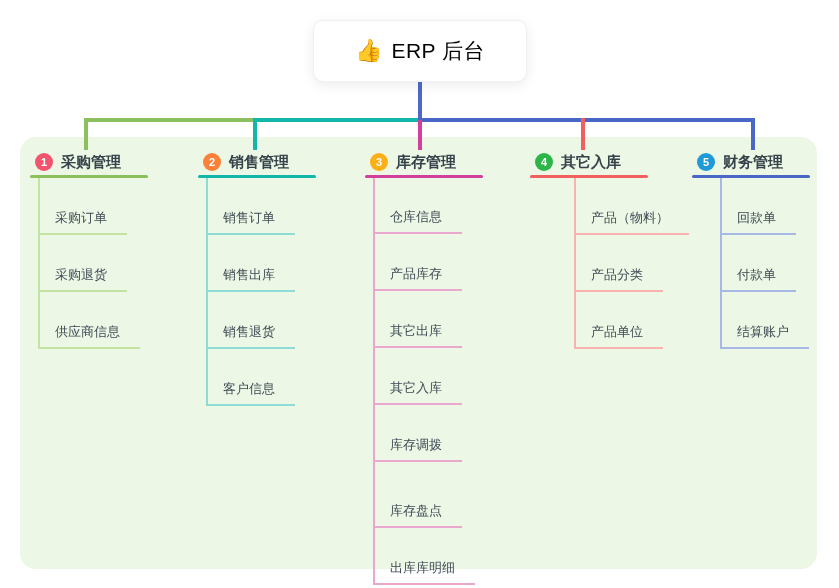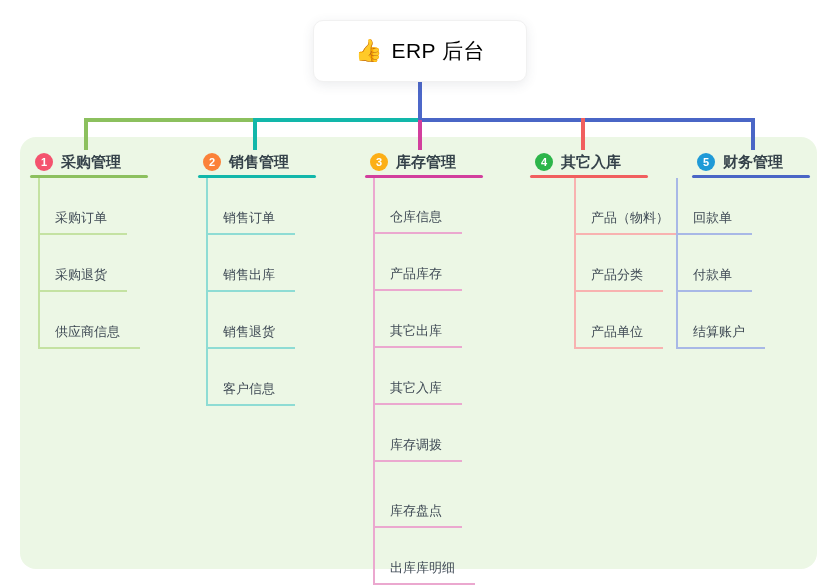--- a/index.html
+++ b/index.html
@@ -64,21 +64,21 @@
   .branch-underline {
     position: absolute; top: 175px; height: 3px; width: 118px;
     border-radius: 2px;
   }
   .bu0 { left: 30px; } .bu1 { left: 198px; } .bu2 { left: 365px; }
   .bu3 { left: 530px; } .bu4 { left: 692px; }
 
   
   .col { position: absolute; top: 178px; }
   .col0 { left: 38px; } .col1 { left: 206px; } .col2 { left: 373px; }
-  .col3 { left: 538px; margin-left: 36px; } .col4 { left: 676px; }
+  .col3 { left: 538px; margin-left: 36px; } .col4 { left: 720px; }
   .vline { position: absolute; left: 0; top: 0; width: 2px; height: 100%; }
   .child {
     display: table; white-space: nowrap;
     font-size: 13px; line-height: 18px; color: #3f4a55;
     padding: 0 20px 6px 17px;
     border-bottom: 2px solid transparent;
     margin-top: 31px;
   }
   .child:first-of-type { margin-top: 26px; }
 </style>

